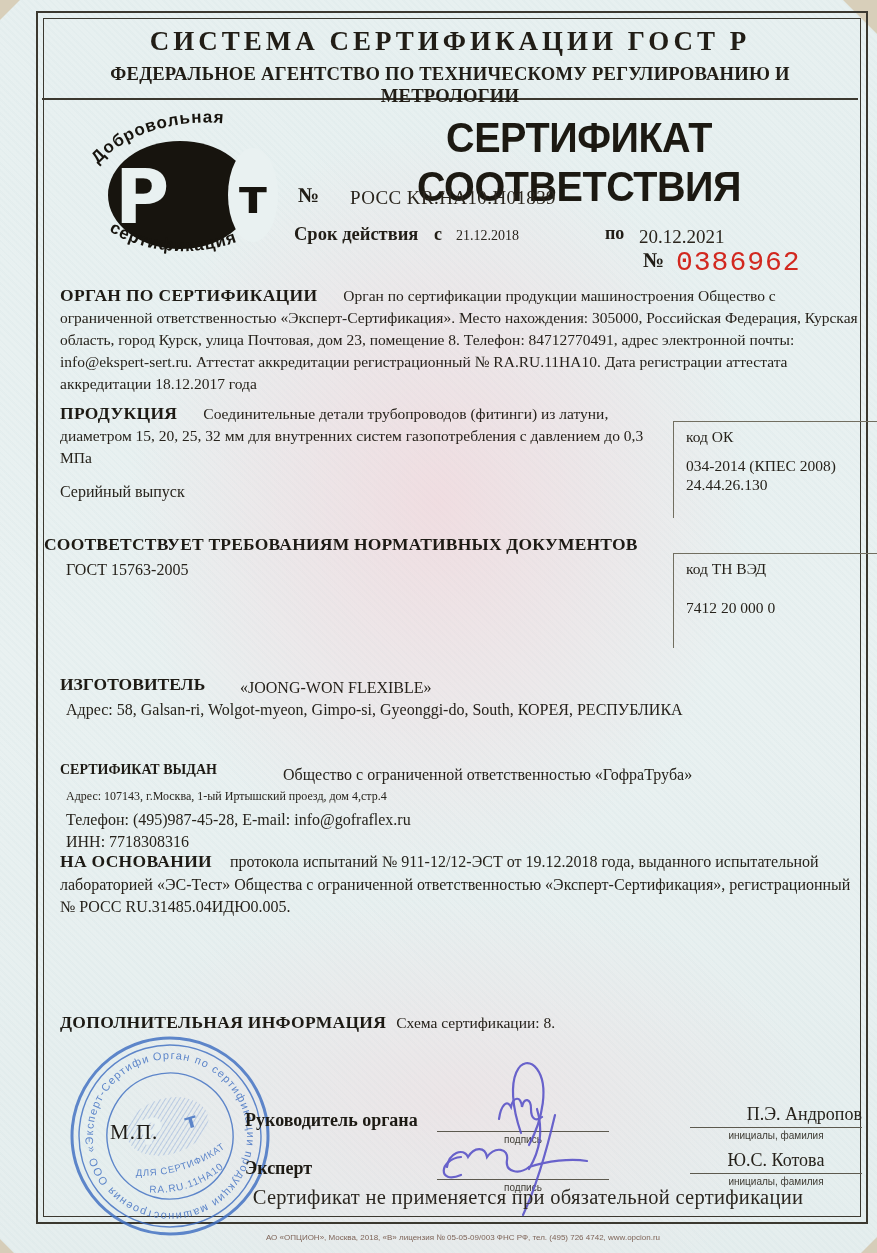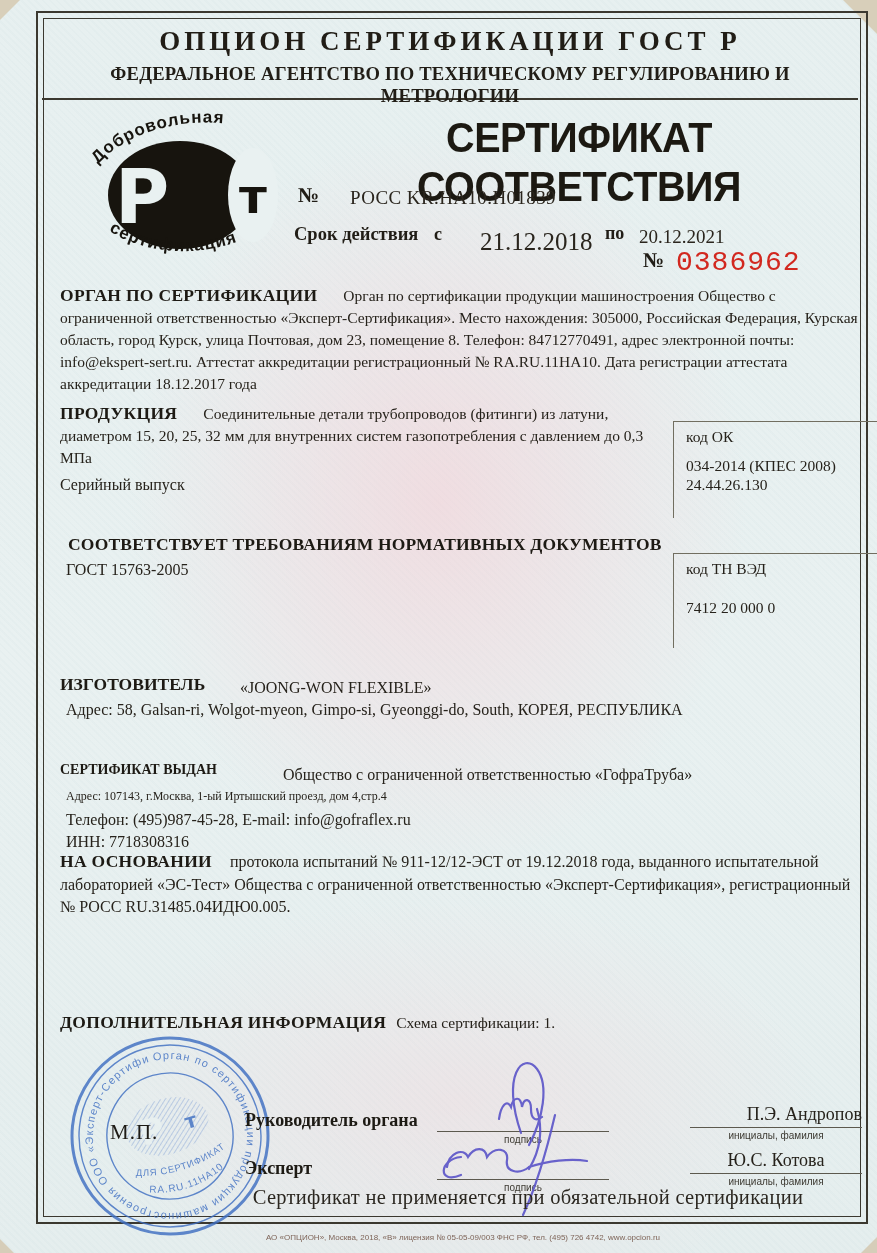--- a/index.html
+++ b/index.html
@@ -22,37 +22,37 @@
   .header-rule{position:absolute;left:42px;top:98px;width:816px;height:2px;background:#3b382f;}
   .abs{position:absolute;}
   .hdr1{left:40px;top:26px;width:820px;text-align:center;font-size:27px;font-weight:bold;letter-spacing:4px;color:#211d16;}
   .hdr2{left:40px;top:63px;width:820px;text-align:center;font-size:19px;font-weight:bold;letter-spacing:0.2px;color:#211d16;transform:scaleX(0.98);}
   .doc-title{left:296px;top:113px;width:566px;text-align:center;font-family:"Liberation Sans",sans-serif;
     font-weight:bold;font-size:43px;color:#1c1912;transform:scaleX(0.92);transform-origin:center;letter-spacing:-0.5px;}
   .no-label{left:298px;top:183px;font-size:21px;font-weight:bold;color:#211d16;}
   .no-value{left:350px;top:187px;font-size:19px;letter-spacing:0.4px;color:#2a251d;}
   .validity-label{left:294px;top:224px;font-size:18.5px;font-weight:bold;color:#211d16;}
   .validity-c{left:434px;top:224px;font-size:18px;font-weight:bold;color:#211d16;}
-  .validity-from{left:456px;top:228px;font-size:25px;color:#2a251d;margin-left:24px;}
+  .validity-from{left:456px;top:228px;font-size:14px;color:#2a251d;}
   .validity-po{left:605px;top:223px;font-size:18px;font-weight:bold;color:#211d16;}
   .validity-to{left:639px;top:226px;font-size:19px;color:#2a251d;}
   .blank-no-label{left:643px;top:248px;font-size:21px;font-weight:bold;color:#211d16;}
   .blank-no-value{left:676px;top:247px;font-size:28px;font-family:Liberation Mono, monospace;color:#d2281f;letter-spacing:1px;}
   .sec{line-height:22px;font-size:15.5px;}
   .sec .sec-label{font-size:17.5px;font-weight:bold;color:#1d1a14;letter-spacing:0.3px;margin-right:26px;}
   .organ{left:60px;top:284px;width:800px;}
   .product{left:60px;top:402px;width:614px;}
-  .product .serial{margin-top:5px;font-size:16px;}
+  .product .serial{margin-top:12px;font-size:16px;}
   .codebox{border-top:1px solid #716e60;border-left:1px solid #716e60;padding:6px 0 0 12px;font-size:15.5px;color:#26221b;}
   .codebox .cb-label{font-size:15.5px;}
   .okbox{left:673px;top:421px;width:192px;height:90px;}
   .okbox .cb-vals{margin-top:10px;line-height:19px;}
   .tnbox{left:673px;top:553px;width:192px;height:88px;}
   .tnbox .cb-vals{margin-top:20px;line-height:19px;}
-  .comply-h{left:68px;top:534px;font-size:17.5px;font-weight:bold;letter-spacing:0.2px;color:#1d1a14;}
+  .comply-h{left:44px;top:534px;font-size:17.5px;font-weight:bold;letter-spacing:0.2px;color:#1d1a14;}
   .comply-v{left:66px;top:561px;font-size:16px;}
   .man-label{left:60px;top:674px;font-size:17.5px;font-weight:bold;color:#1d1a14;}
   .man-name{left:240px;top:679px;font-size:16px;}
   .man-addr{left:66px;top:701px;font-size:16px;}
   .issued-label{left:60px;top:762px;font-size:14px;font-weight:bold;color:#1d1a14;}
   .issued-name{left:283px;top:766px;font-size:16px;}
   .issued-addr{left:66px;top:789px;font-size:12px;}
   .issued-phone{left:66px;top:811px;font-size:16px;}
   .issued-inn{left:66px;top:833px;font-size:16px;}
   .basis{left:60px;top:850px;width:792px;line-height:22.5px;font-size:16px;}
@@ -86,21 +86,21 @@
   <div class="corner tl"></div>
   <div class="corner tr"></div>
   <div class="corner bl"></div>
   <div class="corner br"></div>
 
   <div class="frame">
     <div class="frame-inner"></div>
   </div>
   <div class="header-rule"></div>
 
-  <div class="abs hdr1">ОПЦИОН СЕРТИФИКАЦИИ ГОСТ Р</div>
+  <div class="abs hdr1">СИСТЕМА СЕРТИФИКАЦИИ ГОСТ Р</div>
   <div class="abs hdr2">ФЕДЕРАЛЬНОЕ АГЕНТСТВО ПО ТЕХНИЧЕСКОМУ РЕГУЛИРОВАНИЮ И МЕТРОЛОГИИ</div>
 
   <div class="abs" style="left:80px;top:113px;width:218px;height:152px;">
     <svg width="218" height="152" viewBox="0 0 218 152">
       <defs>
         <path id="arcTop" d="M 8 66 C 38 8, 152 -10, 206 34" fill="none"></path>
         <path id="arcBot" d="M 12 104 C 58 152, 162 150, 208 94" fill="none"></path>
       </defs>
       <text font-family="Liberation Sans, sans-serif" font-size="17" font-weight="bold" fill="#17140e" letter-spacing="1">
         <textPath href="#arcTop" startOffset="8%">Добровольная</textPath>
@@ -164,21 +164,21 @@
   <div class="abs issued-name">Общество с ограниченной ответственностью  «ГофраТруба»</div>
   <div class="abs issued-addr">Адрес: 107143, г.Москва, 1-ый Иртышский проезд, дом 4,стр.4</div>
   <div class="abs issued-phone">Телефон: (495)987-45-28, E-mail: info@gofraflex.ru</div>
   <div class="abs issued-inn">ИНН: 7718308316</div>
 
   <div class="abs sec basis">
     <span class="sec-label">НА ОСНОВАНИИ</span><span>протокола испытаний № 911-12/12-ЭСТ от 19.12.2018 года, выданного испытательной лабораторией «ЭС-Тест» Общества с ограниченной ответственностью «Эксперт-Сертификация», регистрационный № РОСС RU.31485.04ИДЮ0.005.</span>
   </div>
 
   <div class="abs sec addinfo">
-    <span class="sec-label">ДОПОЛНИТЕЛЬНАЯ ИНФОРМАЦИЯ</span><span>Схема сертификации: 1.</span>
+    <span class="sec-label">ДОПОЛНИТЕЛЬНАЯ ИНФОРМАЦИЯ</span><span>Схема сертификации: 8.</span>
   </div>
 
   <div class="abs" style="left:28px;top:1028px;width:284px;height:218px;">
     <svg width="284" height="218" viewBox="0 0 284 218">
       <defs>
         <pattern id="hatch" width="4" height="4" patternUnits="userSpaceOnUse" patternTransform="rotate(48)">
           <line x1="0" y1="0" x2="0" y2="4" stroke="#4c79c9" stroke-width="1.3" opacity="0.55"></line>
         </pattern>
         <path id="stampOuter" d="M 0 -77 a 77 77 0 1 1 -0.02 0" fill="none"></path>
         <path id="stampMid" d="M -52 26 Q 0 46 52 26" fill="none"></path>

